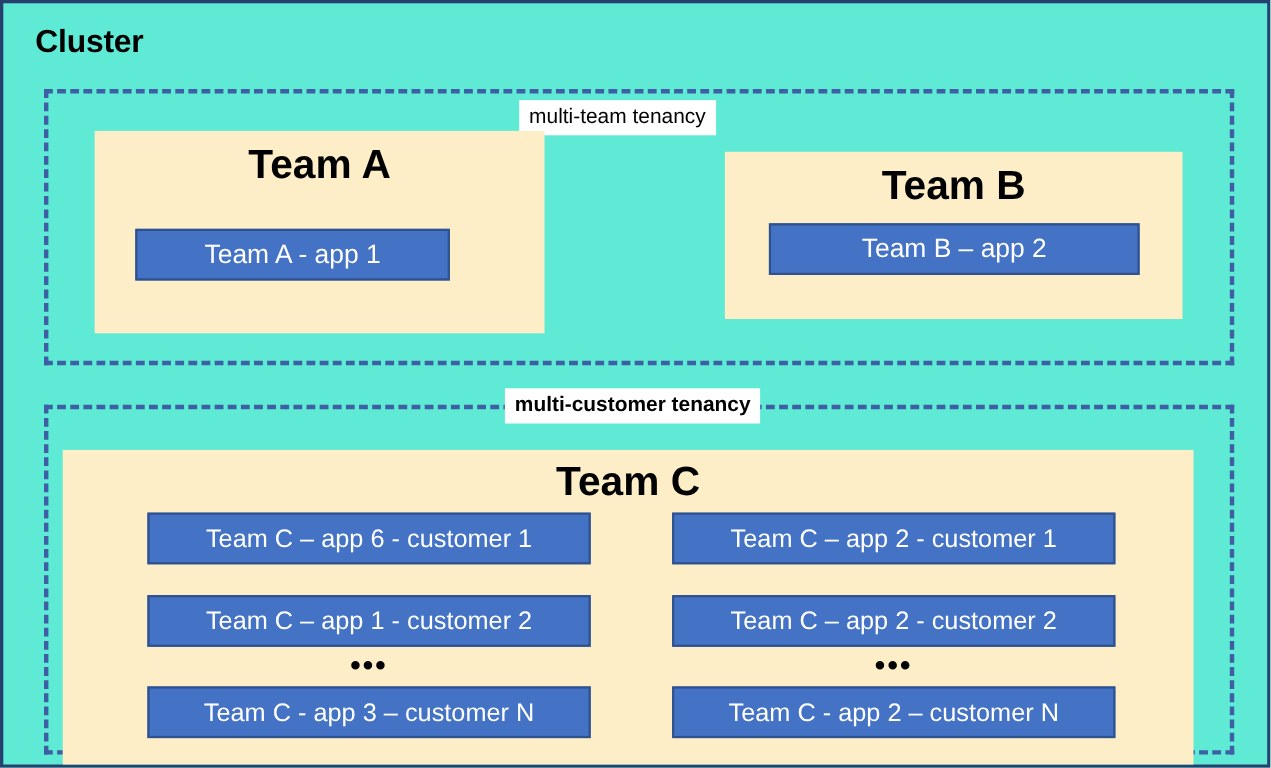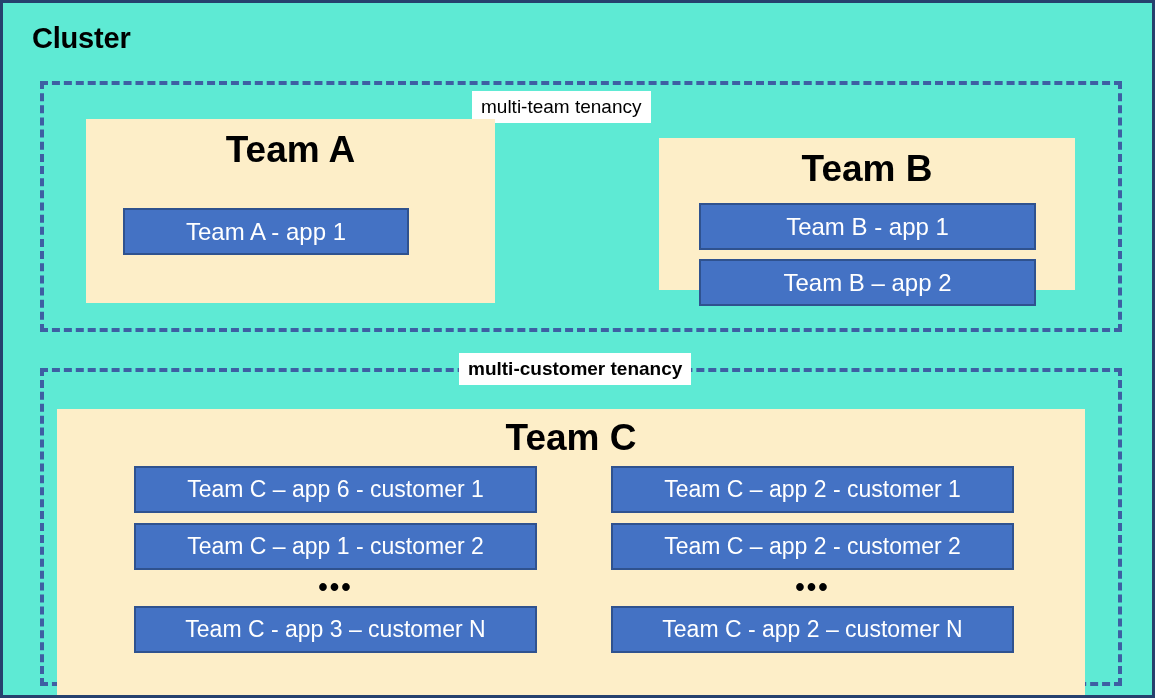--- a/index.html
+++ b/index.html
@@ -124,21 +124,21 @@
 
   
   .c-col {
     position: absolute;
     top: 57px;
     width: 403px;
   }
   #team-c-col-1 { left: 77px; }
   #team-c-col-2 { left: 554px; }
   .c-col .app-box { font-size: 23px; }
-  .c-col .app-box + .app-box { margin-top: 10px; }
+  .c-col .app-box + .app-box { margin-top: 28px; }
 
   .ellipsis {
     text-align: center;
     font-size: 27px;
     font-weight: bold;
     color: #000000;
     line-height: 22px;
     height: 30px;
     padding-top: 6px;
     letter-spacing: 2px;
@@ -157,21 +157,20 @@
   <div class="team-panel" id="team-a-panel">
     <div class="team-title">Team A</div>
     <div id="team-a-apps">
       <div class="app-box">Team A - app 1</div>
     </div>
   </div>
 
   <div class="team-panel" id="team-b-panel">
     <div class="team-title">Team B</div>
     <div id="team-b-apps">
-      <div class="app-box">Team B - app 1</div>
       <div class="app-box">Team B – app 2</div>
     </div>
   </div>
 
   <div class="tenancy" id="tenancy-customer"></div>
   <div class="tenancy-label" id="tenancy-customer-label">multi-customer tenancy</div>
 
   <div class="team-panel" id="team-c-panel">
     <div class="team-title">Team C</div>
 

